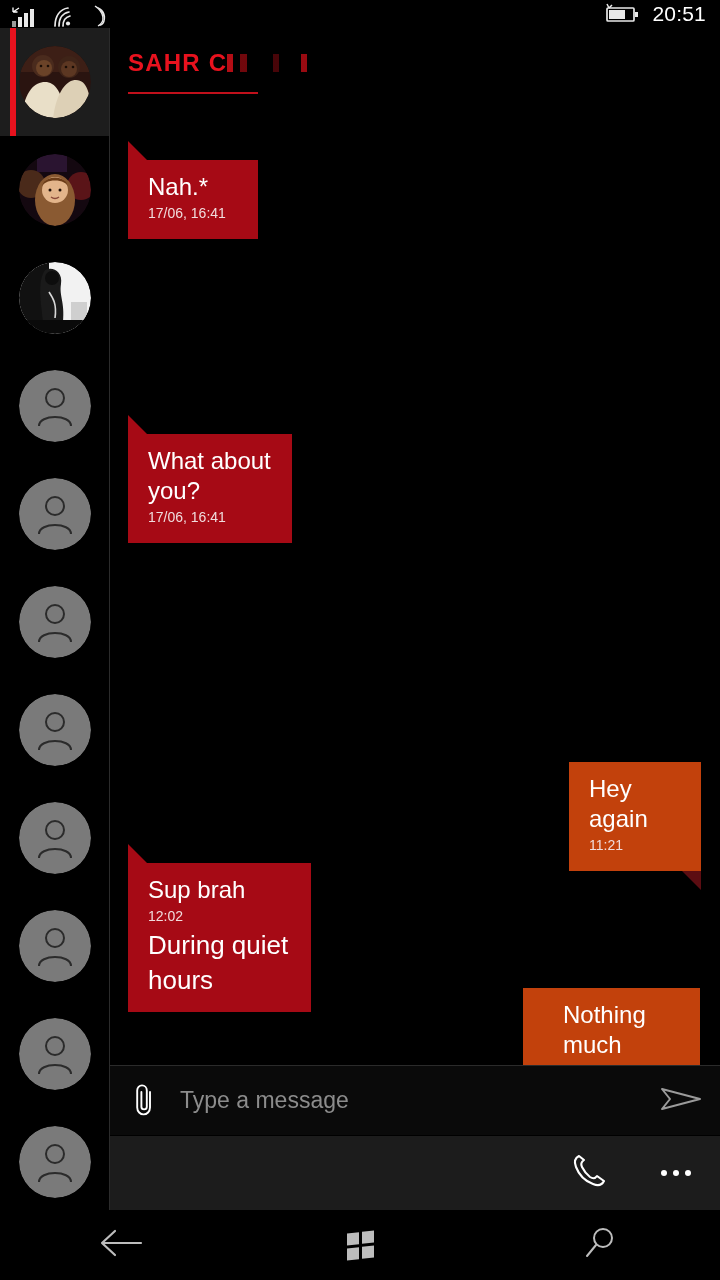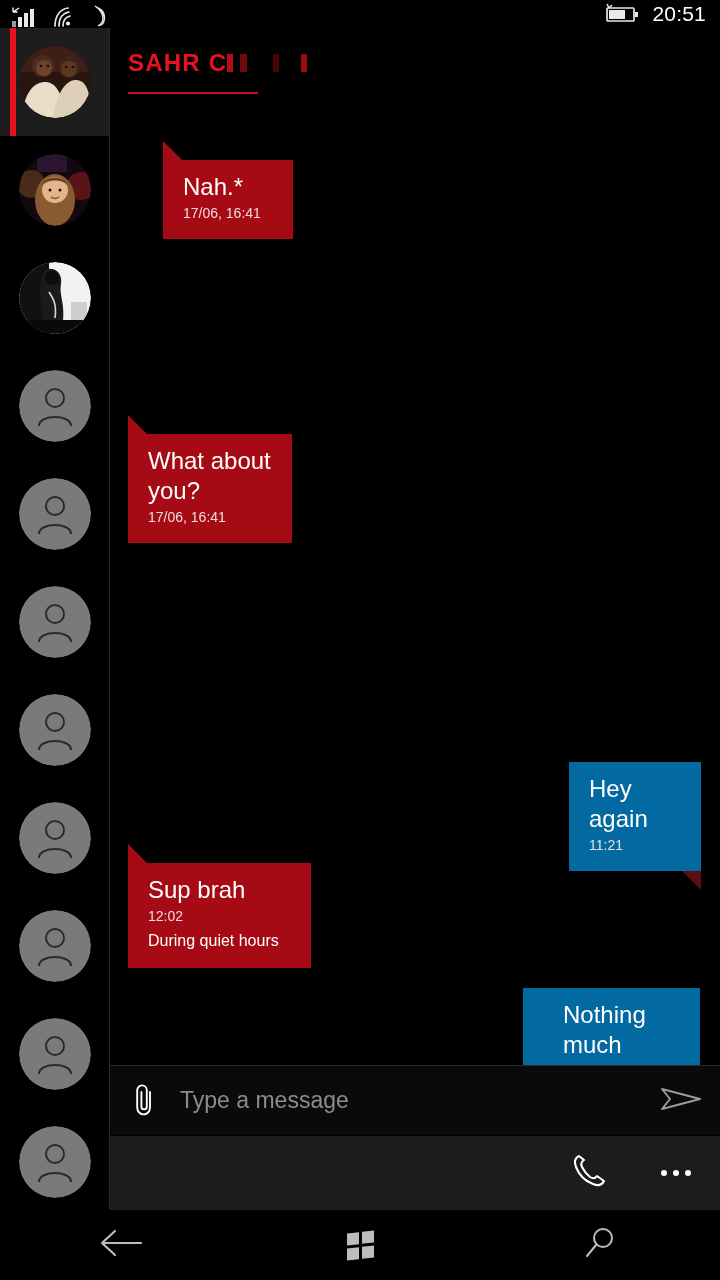--- a/index.html
+++ b/index.html
@@ -105,21 +105,21 @@
     height:940px;
   }
   .msg { position:absolute; }
 
   .bubble {
     position:relative;
     padding:12px 18px 14px 20px;
     color:#fff;
   }
   .bubble.in  { background:#A60A15; }
-  .bubble.out { background:#0369a1; }
+  .bubble.out { background:#c2410c; }
 
   
   .bubble.in:before {
     content:"";
     position:absolute;
     left:0; top:-19px;
     width:0; height:0;
     border-left:19px solid #A60A15;
     border-top:19px solid transparent;
   }
@@ -128,21 +128,21 @@
     content:"";
     position:absolute;
     right:0; bottom:-19px;
     width:0; height:0;
     border-right:19px solid #5C0D12;
     border-bottom:19px solid transparent;
   }
 
   .b-text  { font-size:24px; line-height:30px; color:#fff; }
   .b-time  { font-size:14px; line-height:23px; color:#f0dcdd; }
-  .b-note  { font-size:16px; line-height:26px; color:#fff; }
+  .b-note  { font-size:26px; line-height:35px; color:#fff; }
 
   
   #composer {
     position:absolute; left:110px; top:1065px;
     width:610px; height:70px;
     background:#0a0a0a;
     border-top:1px solid #2b2b2b;
     display:flex; align-items:center;
   }
   .clip-btn { width:70px; display:flex; align-items:center; justify-content:center; }
@@ -378,21 +378,21 @@
     <div id="chat-header">
       <div class="chat-title">
         <span>SAHR C</span><span class="redacted">███████</span>
       </div>
       <div class="title-rule"></div>
     </div>
 
     <div id="msgs">
 
       <div class="msg" style="left:18px; top:66px;">
-        <div class="bubble in" style="width:130px;margin-left:35px;">
+        <div class="bubble in" style="width:130px;">
           <div class="b-text">Nah.*</div>
           <div class="b-time">17/06, 16:41</div>
         </div>
       </div>
 
       <div class="msg" style="left:18px; top:328px;">
         <div class="bubble in" style="width:164px;margin-top:12px;">
           <div class="b-text">What about you?</div>
           <div class="b-time">17/06, 16:41</div>
         </div>

